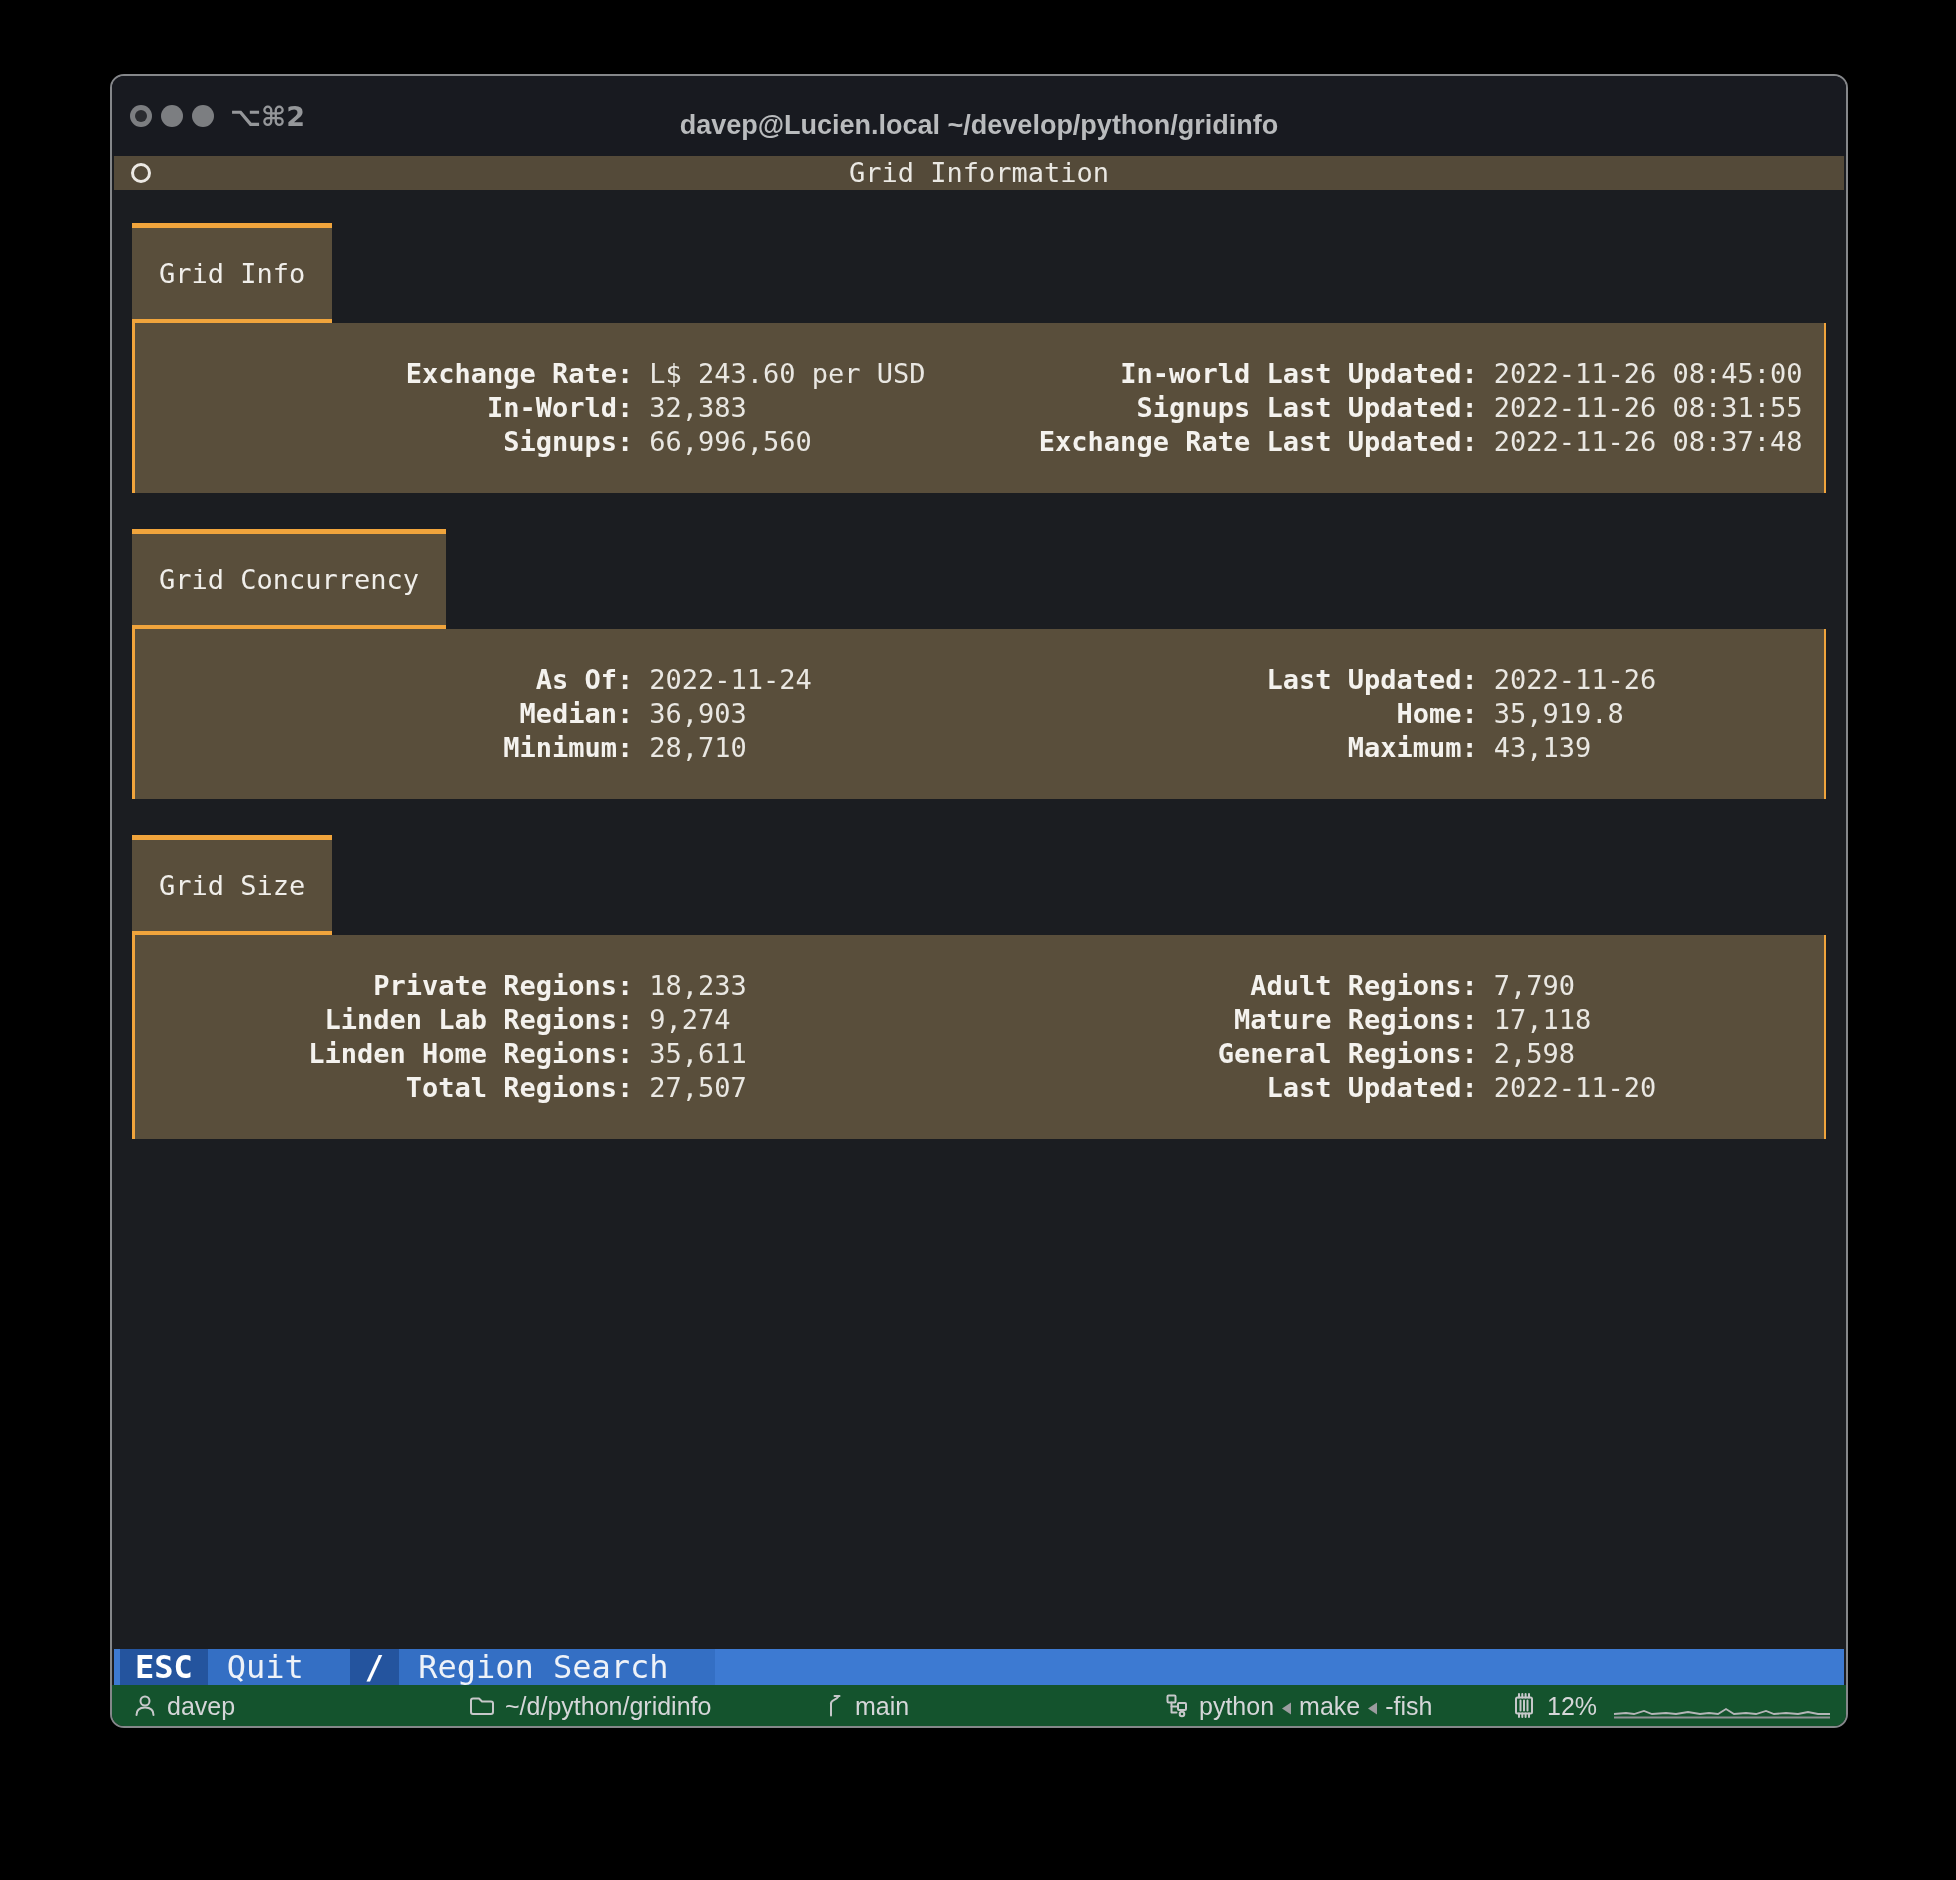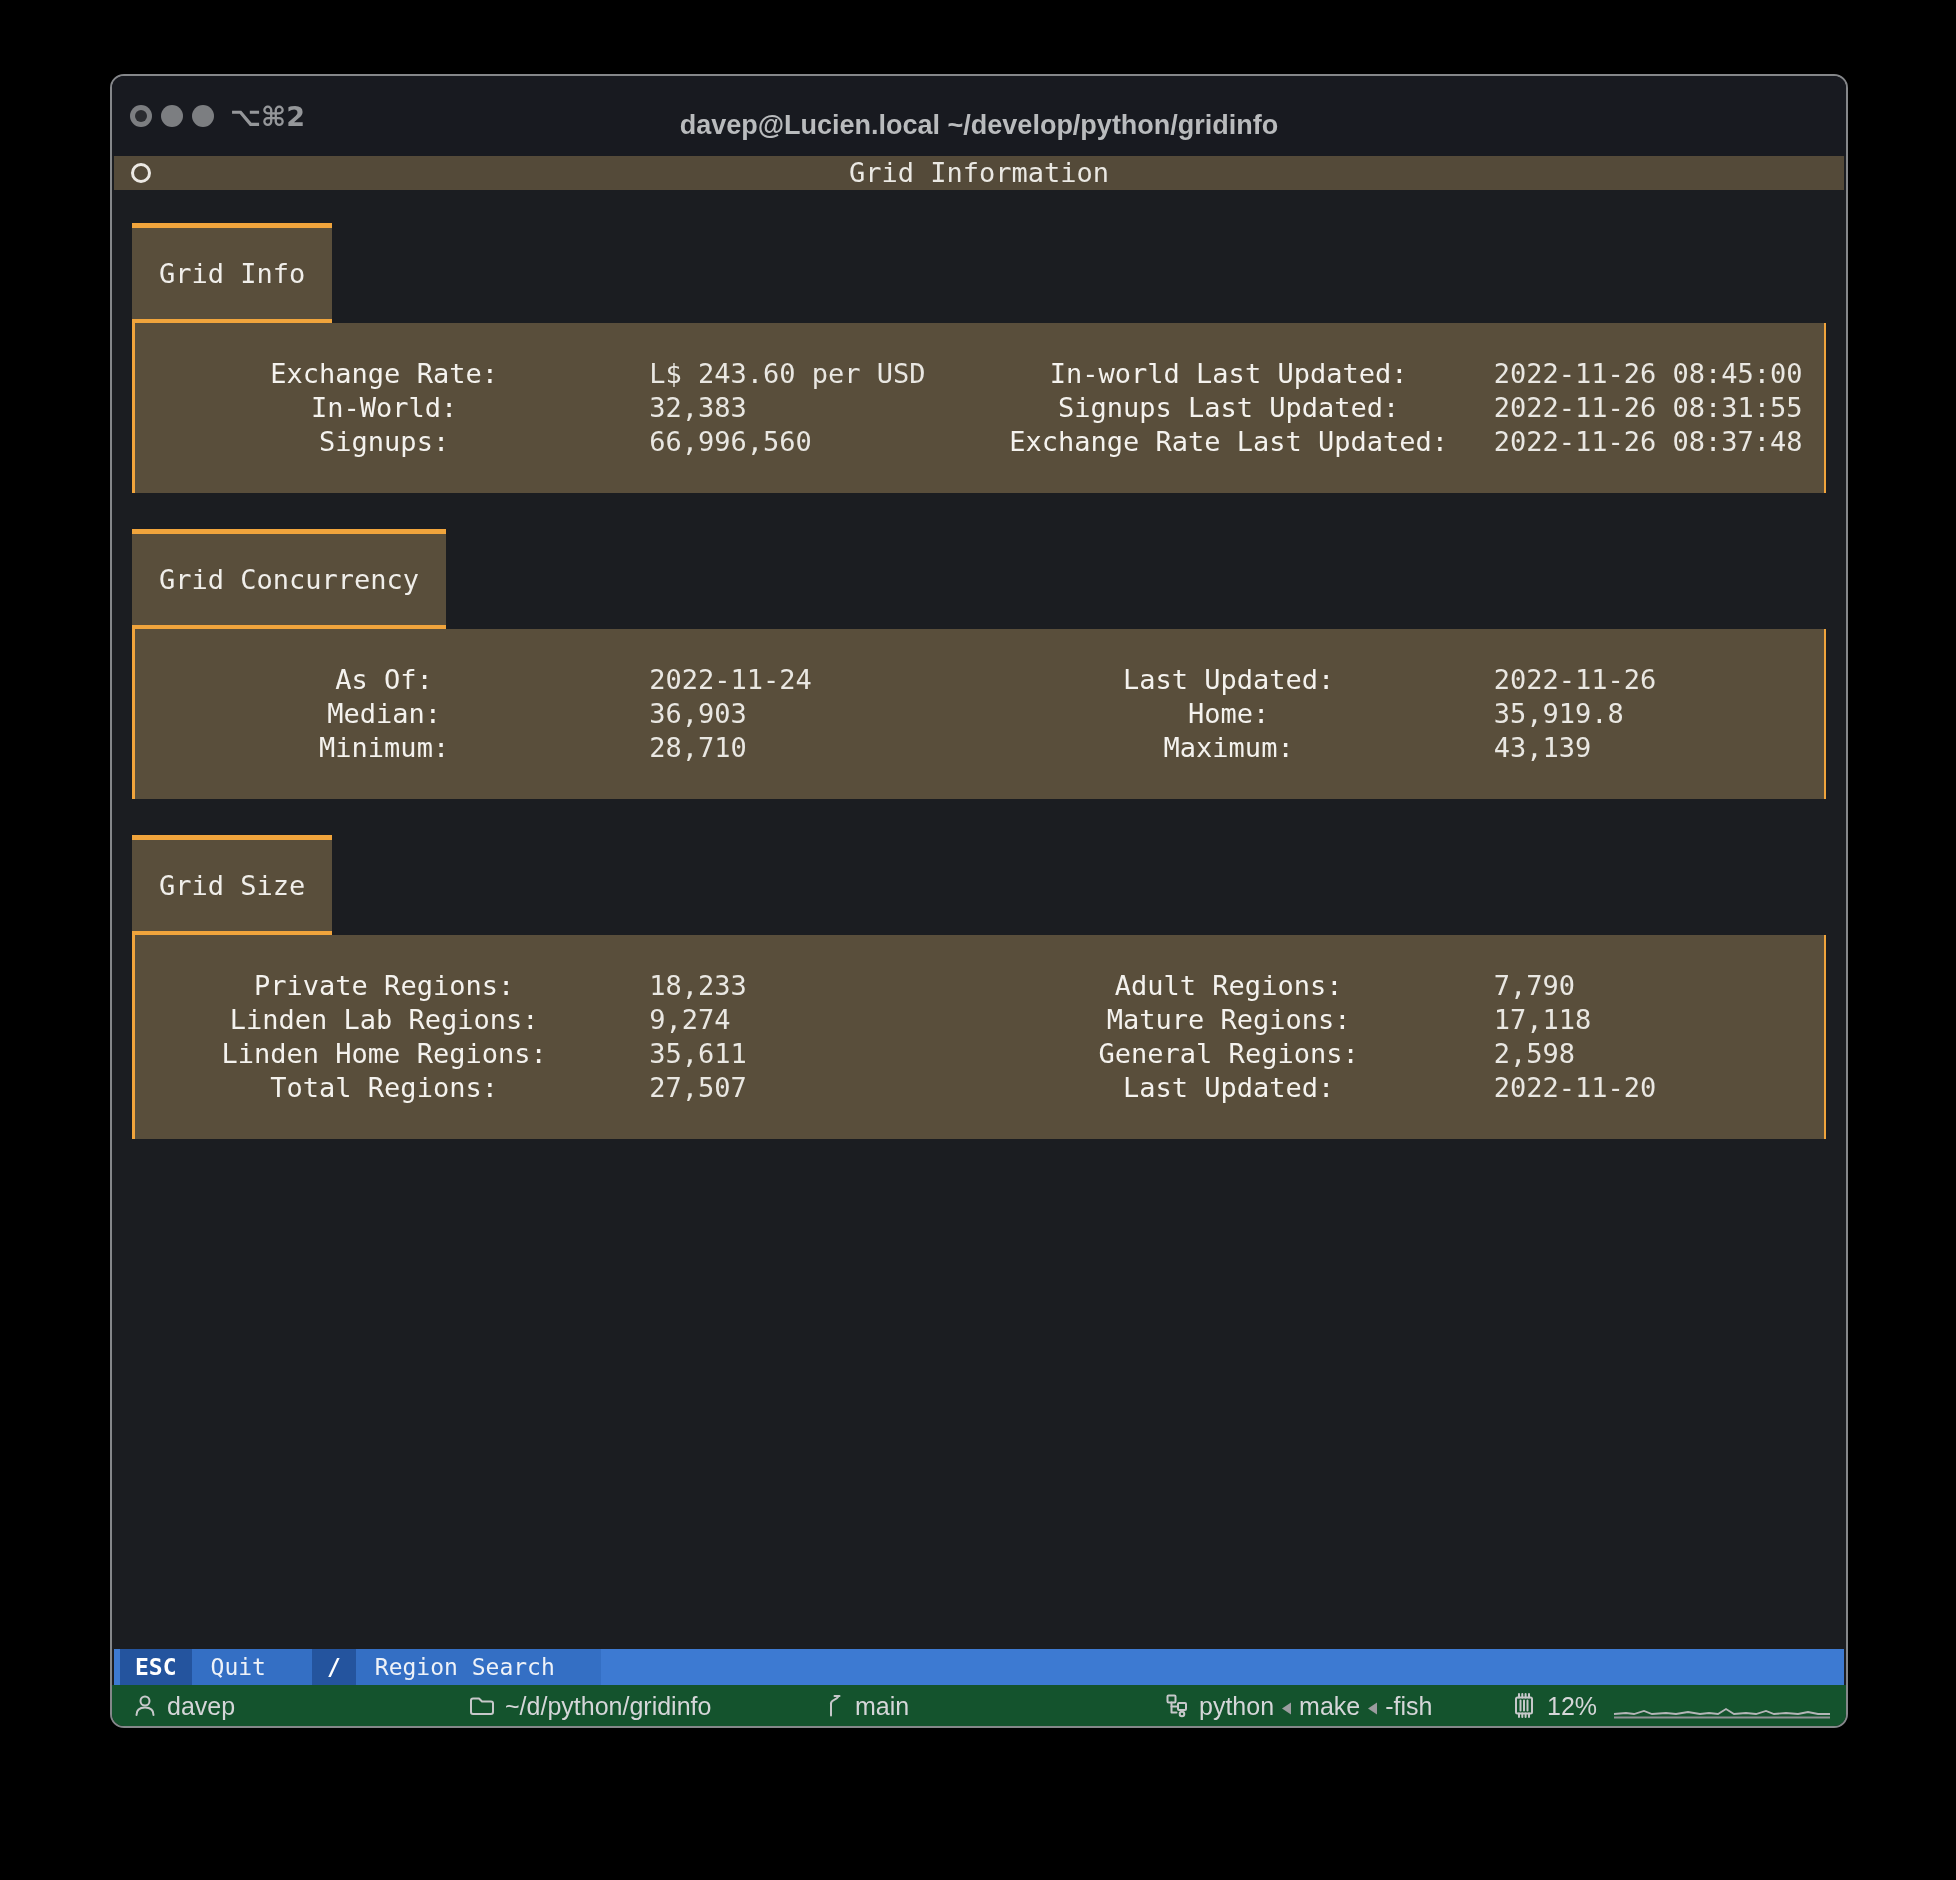--- a/index.html
+++ b/index.html
@@ -51,27 +51,27 @@
     width:max-content;height:100px;box-sizing:border-box;margin-left:18px;
     background:#594e3b;border-top:5px solid #f0a43c;border-bottom:4px solid #f0a43c;
     display:flex;align-items:center;padding:0 27px;
   }
   .tab-label{color:#f0eeea;}
   .panel{
     margin:0 18px;background:#594e3b;border-left:3px solid #f0a43c;border-right:2px solid #f0a43c;
     display:grid;grid-template-columns:1fr 1fr;padding:34px 0;
   }
   .prow{display:flex;height:34px;}
-  .lbl{flex:0 0 59%;text-align:center;font-weight:normal;color:#f4f2ee;white-space:pre;}
+  .lbl{flex:0 0 59%;text-align:right;font-weight:bold;color:#f4f2ee;white-space:pre;}
   .val{margin-left:16px;color:#e9e7e2;white-space:pre;}
   .spacer{flex:1 1 auto;}
   
   .footer{
     flex:0 0 36px;height:36px;background:#3d7ad2;display:flex;align-items:flex-end;
-    line-height:36px;font-size:23px;overflow:hidden;padding-left:6px;
+    line-height:36px;font-size:32px;overflow:hidden;padding-left:6px;
   }
   .f-key{background:#24549e;color:#ffffff;font-weight:bold;padding:0 15px;}
   .f-desc{background:#346fc4;color:#eef2f8;padding:0 46px 0 19px;}
   
   .statusbar{
     flex:0 0 41px;height:41px;background:#14532d;position:relative;
     font-family:"Liberation Sans", sans-serif;font-size:25px;color:#d5d6d8;
   }
   .sb-item{
     position:absolute;top:50%;transform:translateY(-50%);

